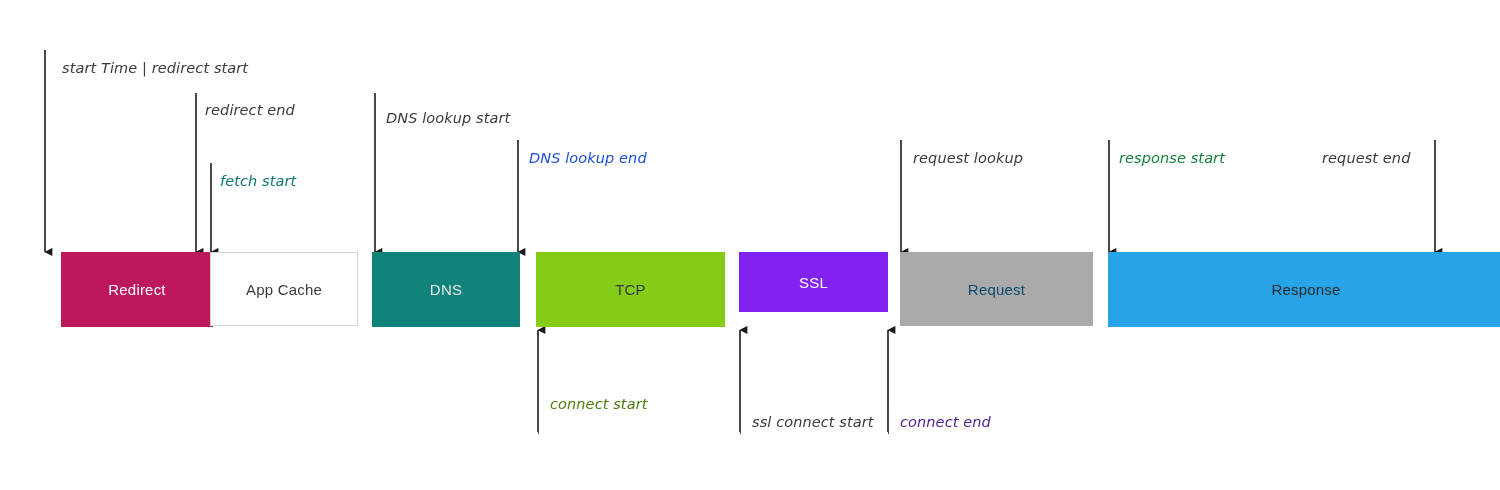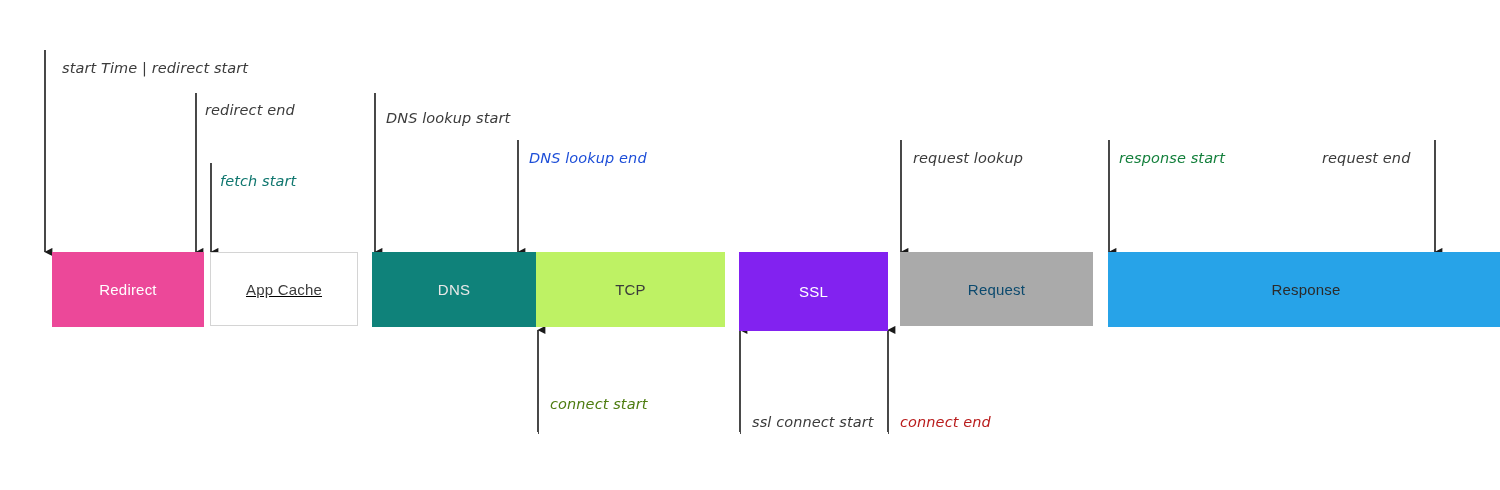--- a/index.html
+++ b/index.html
@@ -87,33 +87,33 @@
         <line x1="1435" y1="140" x2="1435" y2="252" stroke="#1a1a1a" stroke-width="1.6" marker-end="url(#arrowhead-down)"></line>
       </g>
     <g id="arrows-bottom">
         <line x1="538" y1="432" x2="538" y2="330" stroke="#1a1a1a" stroke-width="1.6" marker-end="url(#arrowhead-up)"></line>
         <line x1="740" y1="432" x2="740" y2="330" stroke="#1a1a1a" stroke-width="1.6" marker-end="url(#arrowhead-up)"></line>
         <line x1="888" y1="432" x2="888" y2="330" stroke="#1a1a1a" stroke-width="1.6" marker-end="url(#arrowhead-up)"></line>
       </g>
   </svg>
 
   <div id="bars">
-      <div class="bar" style="left: 52px; top: 252px; width: 152px; height: 75px; background: #ec4899; border: none;">
+      <div class="bar" style="left: 61px; top: 252px; width: 152px; height: 75px; background: #be185d; border: none;">
         <span class="bar-label" style="color: rgb(255, 255, 255);">Redirect</span>
       </div>
-      <div class="bar" style="left: 210px; top: 252px; width: 148px; height: 74px; background: rgb(255, 255, 255); border: 1px solid rgb(212, 212, 212); text-decoration: underline;">
+      <div class="bar" style="left: 210px; top: 252px; width: 148px; height: 74px; background: rgb(255, 255, 255); border: 1px solid rgb(212, 212, 212);">
         <span class="bar-label" style="color: rgb(59, 59, 59);">App Cache</span>
       </div>
-      <div class="bar" style="left: 372px; top: 252px; width: 164px; height: 75px; background: rgb(15, 130, 122); border: none;">
+      <div class="bar" style="left: 372px; top: 252px; width: 148px; height: 75px; background: rgb(15, 130, 122); border: none;">
         <span class="bar-label" style="color: rgb(232, 232, 232);">DNS</span>
       </div>
-      <div class="bar" style="left: 536px; top: 252px; width: 189px; height: 75px; background: #bef264; border: none;">
+      <div class="bar" style="left: 536px; top: 252px; width: 189px; height: 75px; background: #84cc16; border: none;">
         <span class="bar-label" style="color: rgb(59, 59, 59);">TCP</span>
       </div>
-      <div class="bar" style="left: 739px; top: 252px; width: 149px; height: 79px; background: rgb(130, 34, 240); border: none;">
+      <div class="bar" style="left: 739px; top: 252px; width: 149px; height: 60px; background: rgb(130, 34, 240); border: none;">
         <span class="bar-label" style="color: rgb(255, 255, 255);">SSL</span>
       </div>
       <div class="bar" style="left: 900px; top: 252px; width: 193px; height: 74px; background: rgb(170, 170, 170); border: none;">
         <span class="bar-label" style="color: #0c4a6e;">Request</span>
       </div>
       <div class="bar" style="left: 1108px; top: 252px; width: 396px; height: 75px; background: rgb(39, 163, 232); border: none;">
         <span class="bar-label" style="color: rgb(43, 43, 43);">Response</span>
       </div>
     </div>
 
@@ -132,16 +132,16 @@
       <div class="annot" style="left: 913px; top: 150px; color: rgb(59, 59, 59);">request lookup</div>
       <div class="tick" style="left: 1109px; top: 140px; height: 32px; background: rgb(74, 74, 74);"></div>
       <div class="annot" style="left: 1119px; top: 150px; color: #15803d;">response start</div>
       <div class="tick" style="left: 1435px; top: 140px; height: 32px; background: rgb(74, 74, 74);"></div>
       <div class="annot" style="left: 1322px; top: 150px; color: rgb(59, 59, 59);">request end</div>
       <div class="tick" style="left: 538px; top: 404px; height: 30px; background: rgb(74, 74, 74);"></div>
       <div class="annot" style="left: 550px; top: 396px; color: #4d7c0f;">connect start</div>
       <div class="tick" style="left: 740px; top: 404px; height: 30px; background: rgb(74, 74, 74);"></div>
       <div class="annot" style="left: 752px; top: 414px; color: rgb(59, 59, 59);">ssl connect start</div>
       <div class="tick" style="left: 888px; top: 404px; height: 30px; background: rgb(74, 74, 74);"></div>
-      <div class="annot" style="left: 900px; top: 414px; color: #b91c1c;">connect end</div>
+      <div class="annot" style="left: 900px; top: 414px; color: #4c1d95;">connect end</div>
     </div>
 
 </div>
 
 </body></html>

